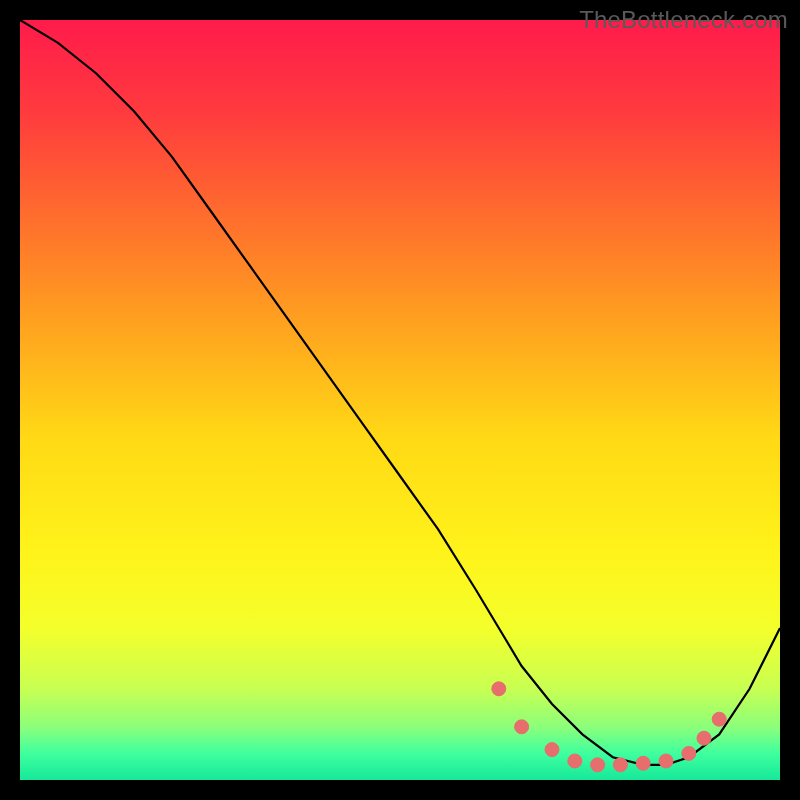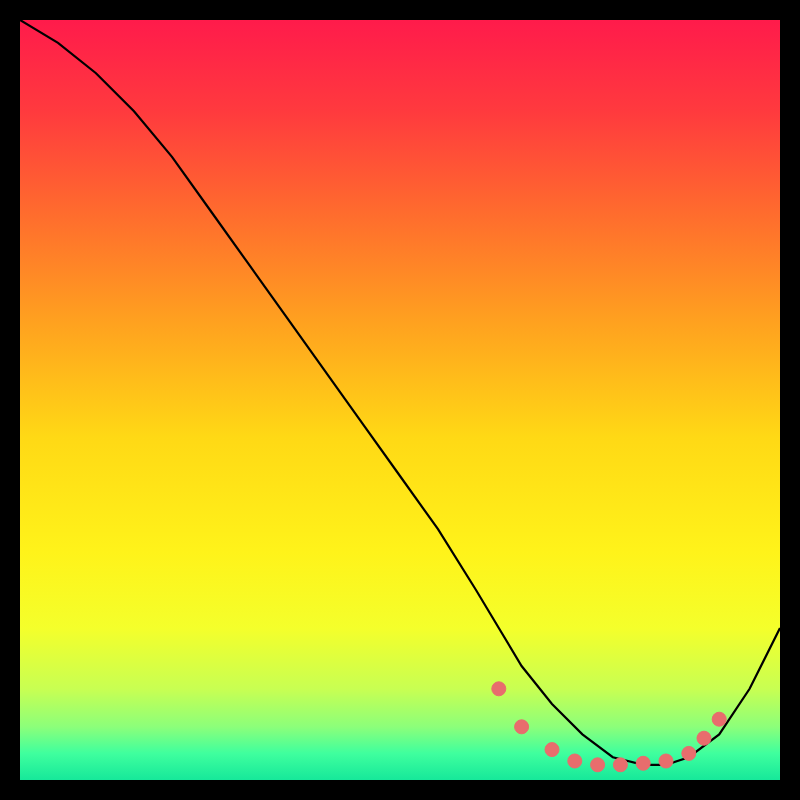--- a/index.html
+++ b/index.html
@@ -27,20 +27,21 @@
     top: 20px;
     width: 760px;
     height: 760px;
   }
   svg { display: block; }
 </style>
 </head>
 <body>
 
 <div class="frame">
+  <div class="watermark">TheBottleneck.com</div>
   <div class="plot">
     <svg id="chart-svg" width="760" height="760" viewBox="0 0 760 760">
       <defs>
         <linearGradient id="bg-grad" x1="0" y1="0" x2="0" y2="1">
             <stop offset="0%" stop-color="#ff1b4b"></stop>
             <stop offset="12%" stop-color="#ff3a3e"></stop>
             <stop offset="25%" stop-color="#ff6a2e"></stop>
             <stop offset="40%" stop-color="#ffa21f"></stop>
             <stop offset="55.00000000000001%" stop-color="#ffd915"></stop>
             <stop offset="70%" stop-color="#fff31a"></stop>

